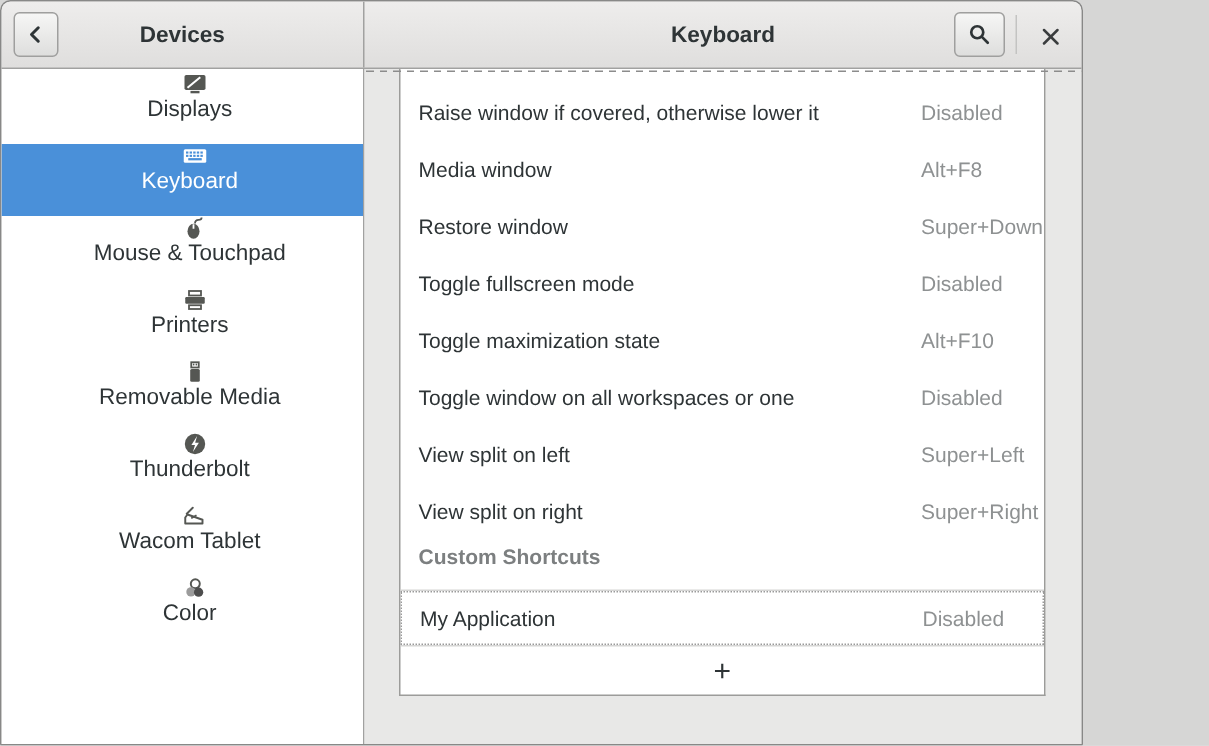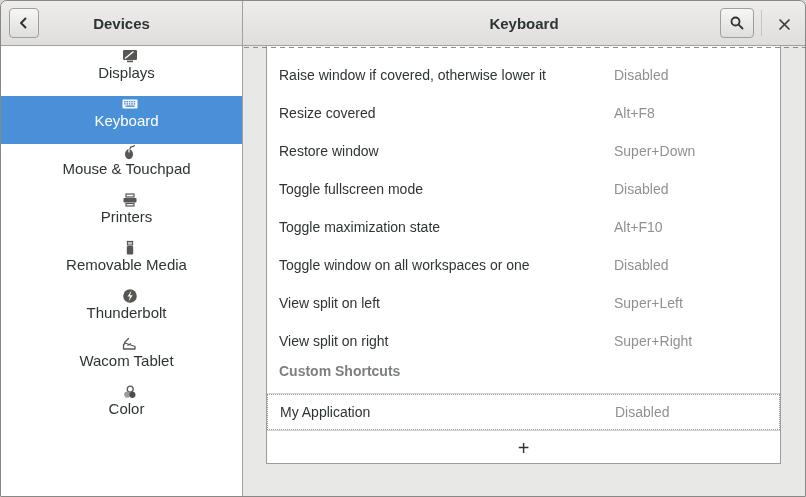--- a/index.html
+++ b/index.html
@@ -1,17 +1,17 @@
 <!DOCTYPE html>
 <html><head>
 <meta charset="utf-8">
 <style>
   html,body{margin:0;padding:0;background:#d6d6d5;font-family:"Liberation Sans",sans-serif;}
   .window{
-    position:relative;width:806px;height:497px;box-sizing:border-box;
+    position:relative;width:722px;height:497px;box-sizing:border-box;
     background:#e8e8e7;border:1px solid #888887;border-radius:7px 7px 1px 1px;
     overflow:hidden;
   }
   
   .headerbar{position:absolute;top:0;left:0;right:0;height:45px;
     background:linear-gradient(#eeedec,#dfdedd);
     border-bottom:1px solid #a1a1a0;box-sizing:border-box;display:flex;}
   .header-left{position:relative;width:242px;box-sizing:border-box;border-right:1px solid #a1a1a0;flex:none;}
   .header-right{position:relative;flex:1;}
   .hdr-title{position:absolute;left:0;right:0;top:0;bottom:0;display:flex;
@@ -198,21 +198,21 @@
   <div class="content">
     <div class="undershoot"></div>
 
     <div class="frame">
 
       <div class="sc-row">
         <span class="sc-label">Raise window if covered, otherwise lower it</span>
         <span class="sc-value">Disabled</span>
       </div>
       <div class="sc-row">
-        <span class="sc-label">Resize covered</span>
+        <span class="sc-label">Media window</span>
         <span class="sc-value">Alt+F8</span>
       </div>
       <div class="sc-row">
         <span class="sc-label">Restore window</span>
         <span class="sc-value">Super+Down</span>
       </div>
       <div class="sc-row">
         <span class="sc-label">Toggle fullscreen mode</span>
         <span class="sc-value">Disabled</span>
       </div>

